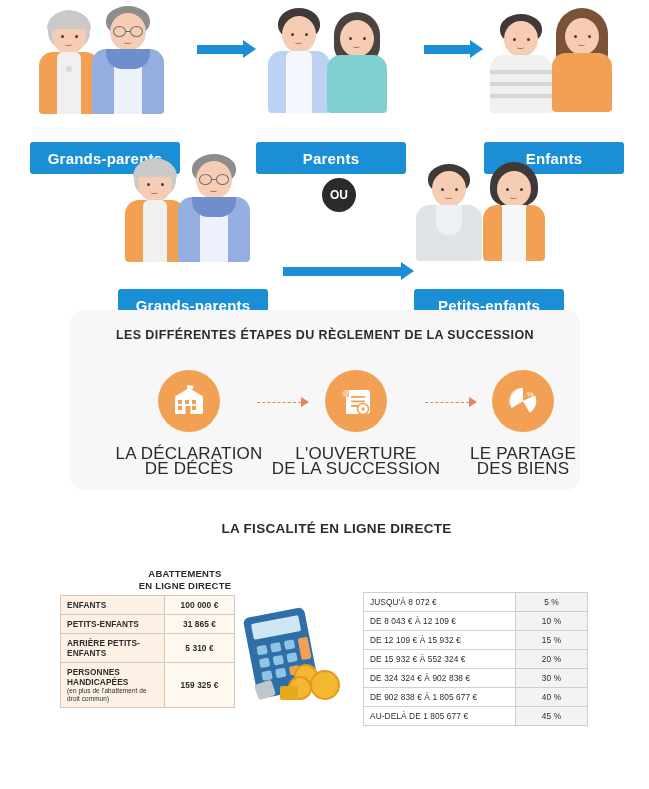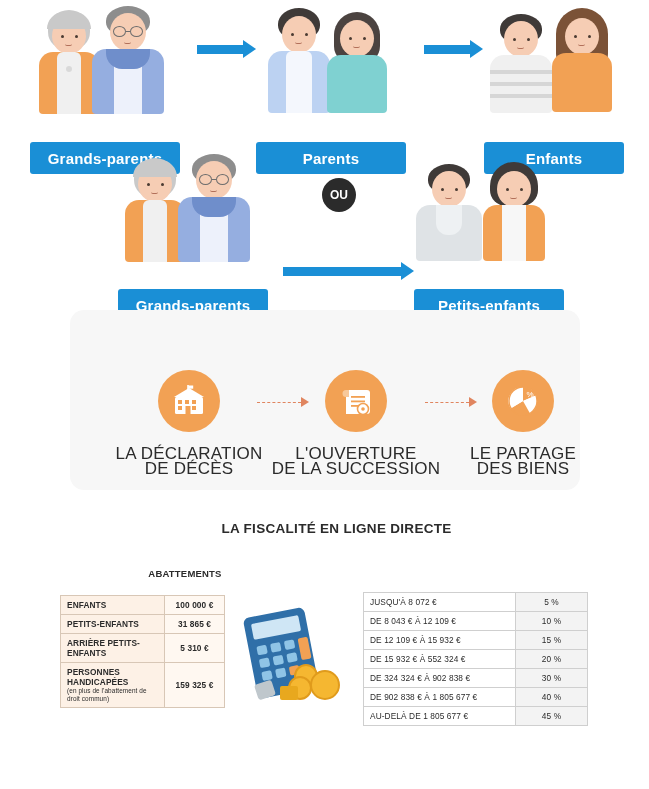--- a/index.html
+++ b/index.html
@@ -91,21 +91,21 @@
   }
   table { border-collapse: collapse; }
   .t-left { background: #fdf1e6; }
   .t-left td {
     border: 1px solid #d8c7b6;
     font-size: 8.3px;
     padding: 4px 6px;
     letter-spacing: .1px;
   }
   .t-left td.lbl { font-weight: bold; width: 104px; }
-  .t-left td.val { text-align: center; font-weight: bold; width: 60px; background: #fff8f1; }
+  .t-left td.val { text-align: center; font-weight: bold; width: 70px; background: #fff8f1; }
   .t-left td .sub { font-weight: normal; font-size: 6.4px; display: block; line-height: 8px; }
   .t-right td {
     border: 1px solid #cfcfcf;
     font-size: 8.3px;
     padding: 4px 6px;
     letter-spacing: .1px;
   }
   .t-right td.lbl { width: 152px; }
   .t-right td.val { text-align: center; width: 72px; background: #f3f3f3; }
 
@@ -264,20 +264,21 @@
       <div class="p-face-dot" style="left:26px; top:26px;"></div>
       <div class="p-face-dot" style="left:40px; top:26px;"></div>
       <div class="p-mouth" style="left:30px; top:35px;"></div>
       <div class="p-body" style="left:3px; top:43px; width:62px; height:56px; background:#f2a154;"></div>
       <div class="abs" style="left:22px; top:43px; width:24px; height:56px; background:#f7f7f7;"></div>
     </div>
   </div>
   <div class="abs banner" style="left:414px; top:259px; width:150px;">Petits-enfants</div>
 
   <div class="abs panel" style="left:70px; top:310px; width:510px; height:180px;">
+    <div class="panel-title" style="margin-top:18px;">LES DIFFÉRENTES ÉTAPES DU RÈGLEMENT DE LA SUCCESSION</div>
 
     <div class="abs" style="left:88px; top:60px;">
       <div class="step-circle">
         <svg width="34" height="32" viewBox="0 0 34 32" aria-hidden="true">
           <rect x="3" y="12" width="28" height="17" rx="1.5" fill="#fff"></rect>
           <polygon points="17,3 32,12 2,12" fill="#fff"></polygon>
           <rect x="15.2" y="0" width="1.6" height="5" fill="#fff"></rect>
           <rect x="16.2" y="0.5" width="5" height="3.2" fill="#fff"></rect>
           <rect x="6" y="15" width="4" height="4" fill="#f2a154"></rect>
           <rect x="13" y="15" width="4" height="4" fill="#f2a154"></rect>
@@ -337,20 +338,21 @@
         <div>LE PARTAGE</div>
         <div>DES BIENS</div>
       </div>
     </div>
   </div>
 
   <div class="abs section-title" style="left:12px; top:521px; width:649px;">LA FISCALITÉ EN LIGNE DIRECTE</div>
 
   <div class="abs tbl-title" style="left:60px; top:568px; width:250px;">
     <div>ABATTEMENTS</div>
+    <div>EN LIGNE DIRECTE</div>
   </div>
   <table class="abs t-left" style="left:60px; top:595px;">
     <tbody>
         <tr>
       <td class="lbl">ENFANTS</td>
       <td class="val">100 000 €</td>
     </tr>
     <tr>
       <td class="lbl">PETITS-ENFANTS</td>
       <td class="val">31 865 €</td>

